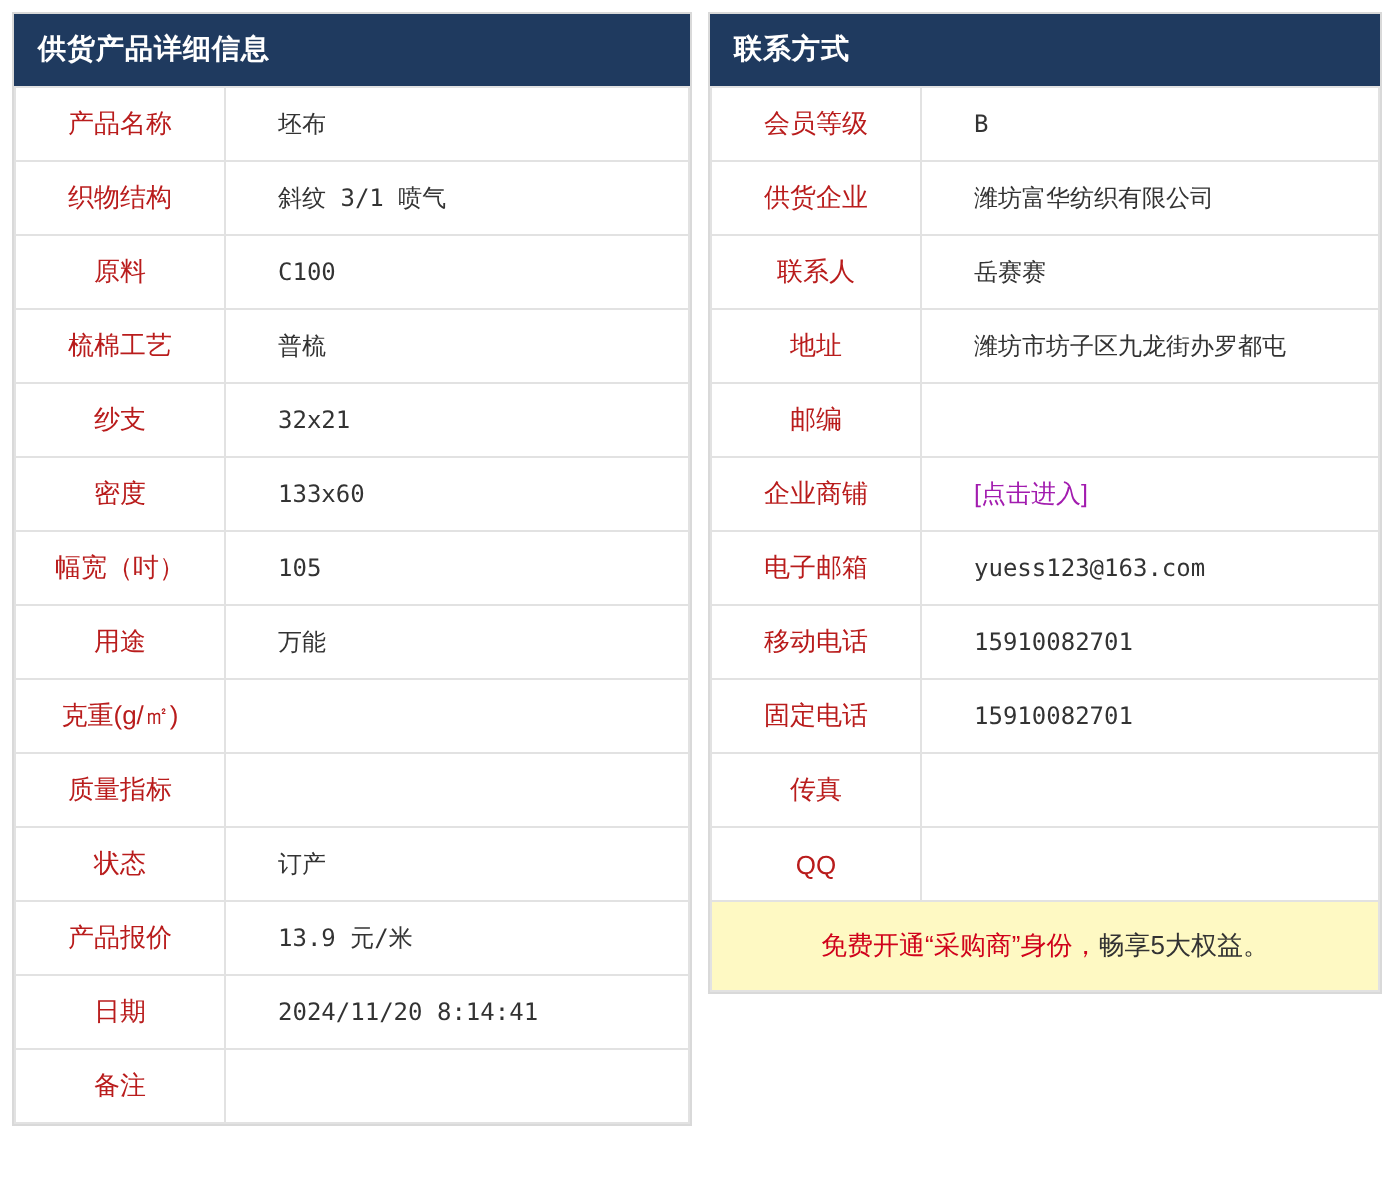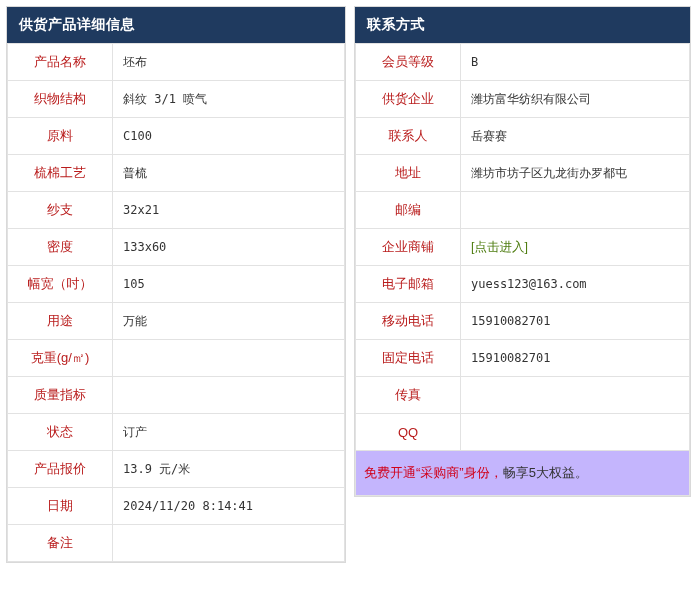--- a/index.html
+++ b/index.html
@@ -56,39 +56,40 @@
   }
   td.label {
     width: 105px;
     text-align: center;
     color: #b91c1c;
     font-size: 13px;
     background: #ffffff;
     padding: 0 4px;
   }
   td.value {
-    padding: 0 10px;
+    padding: 0 26px;
     font-family: "DejaVu Sans Mono", monospace;
     font-size: 12px;
     color: #333333;
     word-break: break-all;
   }
   .link-red {
-    color: #4d7c0f;
+    color: #a21caf;
     font-family: "Liberation Sans", sans-serif;
     font-size: 12.5px;
     text-decoration: none;
   }
   .promo {
     padding: 13px 8px;
+    text-align: center;
     font-size: 13px;
     color: #333333;
     border: 1px solid #e2e2e2;
     border-top: none;
-    background: #c4b5fd;
+    background: #fef9c3;
   }
   .promo .hl {
     color: #d0021b;
   }
 </style>
 </head>
 <body>
 
 <div class="page">
 

